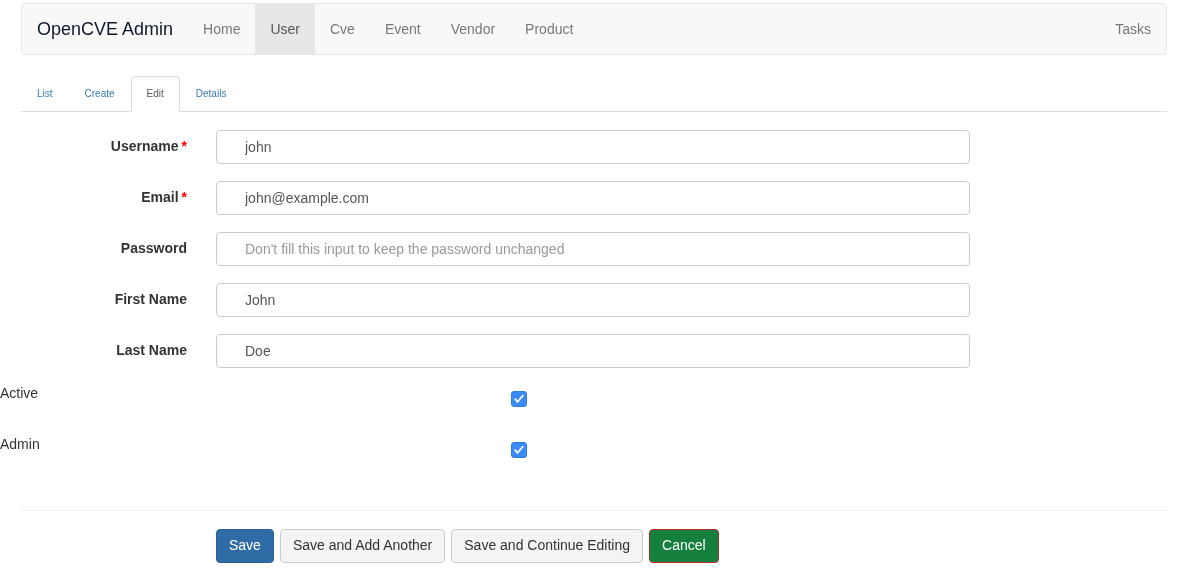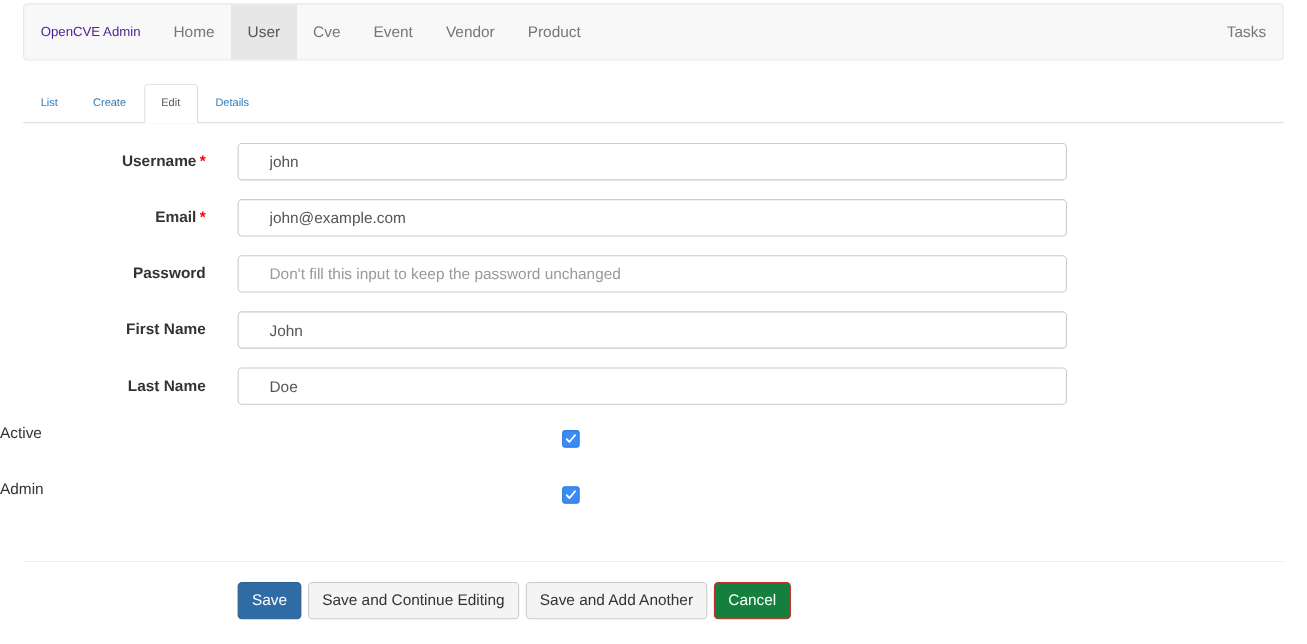--- a/index.html
+++ b/index.html
@@ -29,22 +29,22 @@
     border-radius: 4px;
     box-sizing: border-box;
     display: flex;
     align-items: stretch;
     overflow: hidden;
   }
   .navbar-brand {
     display: flex;
     align-items: center;
     padding: 0 15px;
-    font-size: 12px;
-    color: #4c1d95;
+    font-size: 18px;
+    color: #0f172a;
     line-height: 1;
     height: 100%;
     box-sizing: border-box;
     text-decoration: none;
     white-space: nowrap;
   }
   .nav-list {
     display: flex;
     align-items: stretch;
     list-style: none;
@@ -348,16 +348,16 @@
           </svg>
         </div>
       </div>
     </div>
   </div>
 
 <div class="divider"></div>
 
 <div class="btn-row" id="btn-row">
     <button class="btn btn-primary">Save</button>
+    <button class="btn btn-default">Save and Add Another</button>
     <button class="btn btn-default">Save and Continue Editing</button>
-    <button class="btn btn-default">Save and Add Another</button>
     <button class="btn btn-danger">Cancel</button>
   </div>
 
 </body></html>

